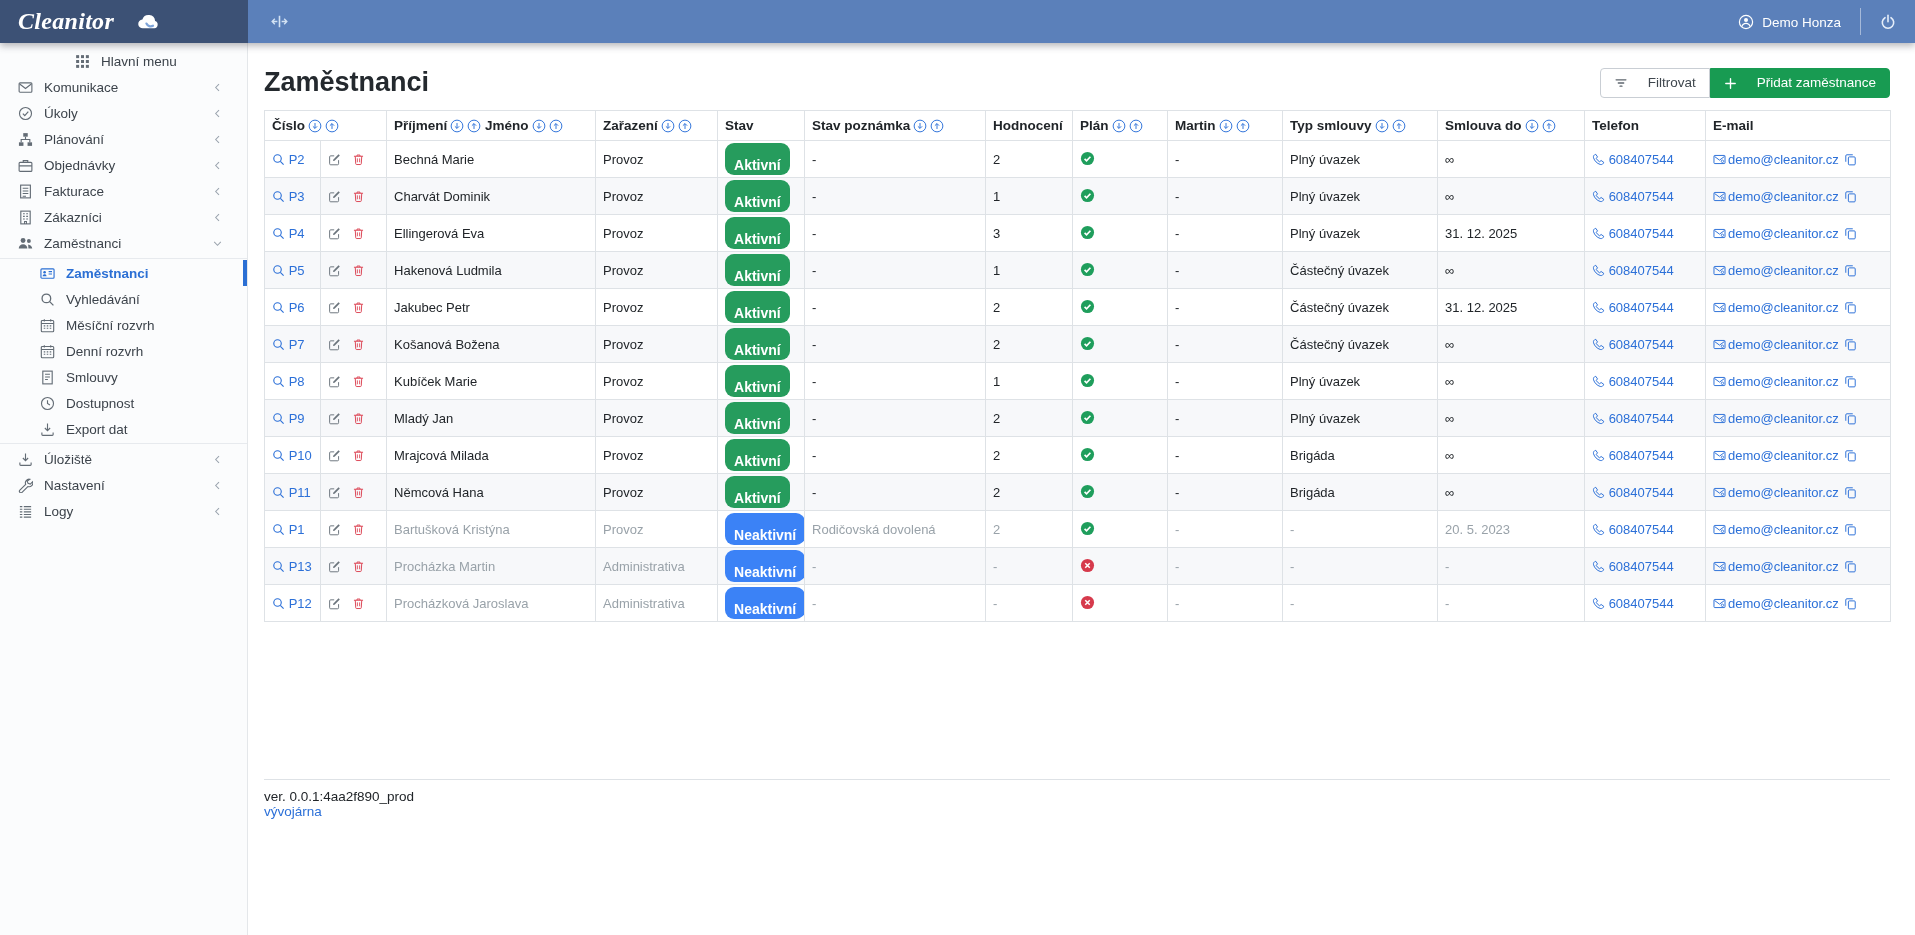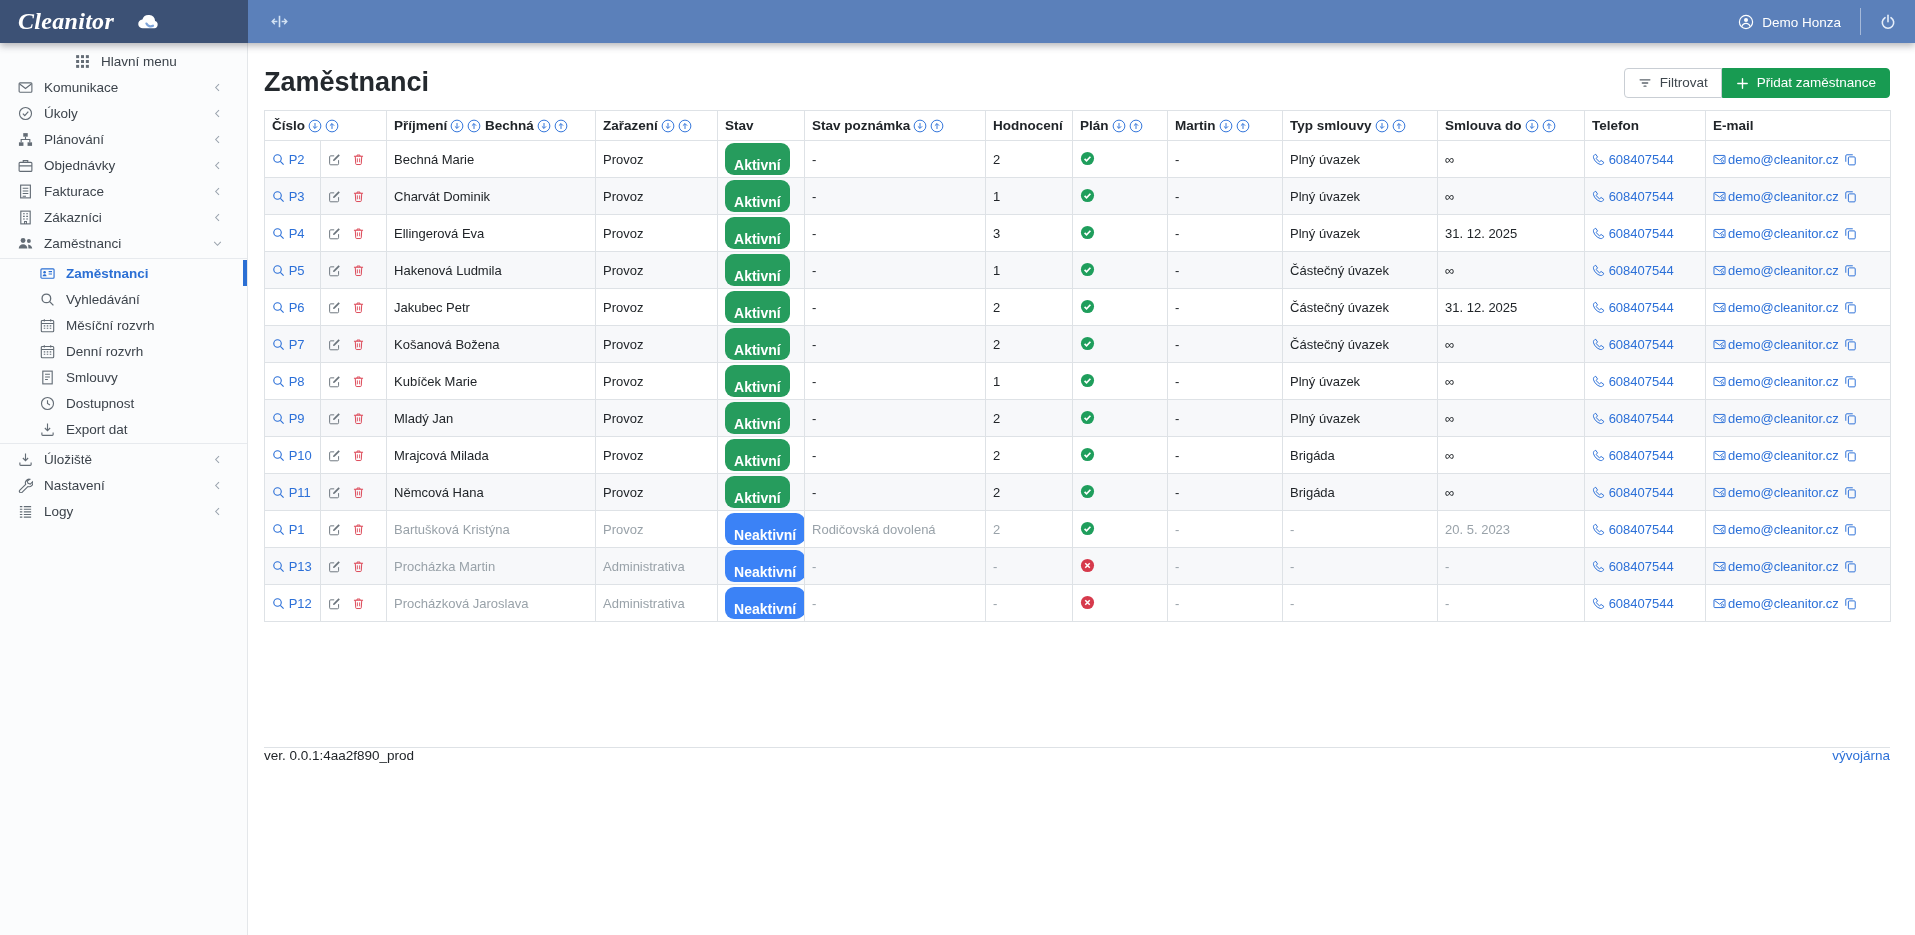--- a/index.html
+++ b/index.html
@@ -59,21 +59,21 @@
   }
   .sub-item .ic { color:#636c75; margin-right:11px; }
   .sub-item.active, .sub-item.active .ic { color:#2b6fd4; font-weight:700; }
   .sub-item.active::after { content:""; position:absolute; right:0; top:0; bottom:0; width:4px; background:#2b6fd4; }
 
   
   .content { position:absolute; left:248px; top:43px; right:0; bottom:0; background:#fff; }
   .page-head { display:flex; align-items:center; padding:24px 25px 12px 16px; }
   h1 { margin:0; font-size:27px; font-weight:700; color:#24292e; }
   .btn-group { margin-left:auto; display:flex; }
-  .btn { font-family:"Liberation Sans",sans-serif; font-size:13.5px; display:flex; align-items:flex-end; gap:8px; cursor:pointer; padding:7px 13px; line-height:1; }
+  .btn { font-family:"Liberation Sans",sans-serif; font-size:13.5px; display:flex; align-items:flex-end; gap:20px; cursor:pointer; padding:7px 13px; line-height:1; }
   .btn-filter { background:#fff; border:1px solid #c9ced4; color:#3f474e; border-radius:4px 0 0 4px; }
   .btn-filter svg { width:14px; height:14px; color:#5d656d; }
   .btn-add { background:#189b52; border:1px solid #189b52; color:#fff; border-radius:0 4px 4px 0; }
   .btn-add svg { width:13px; height:13px; }
 
   
   table { border-collapse:collapse; table-layout:fixed; margin:0 43px 0 16px; width:1626px; }
   th, td {
     border:1px solid #dee2e6; padding:2px 7px; height:24px;
     font-size:13px; text-align:left; white-space:nowrap; overflow:hidden;
@@ -90,23 +90,23 @@
     font-size:14px; font-weight:700; color:#fff; line-height:1;
   }
   .badge-green { background:#269c5d; }
   .badge-gray  { background:#3b82f6; }
   .sic { color:#2c70d8; cursor:pointer; }
   .mail-gap { margin:0 5px 0 2px; }
   .copy-ic { cursor:pointer; }
 
   
   .footer {
-    position:absolute; top:704px; left:16px; right:25px;
-    border-top:1px solid #dee2e6; 
-    display:flex; justify-content:space-between; font-size:13.5px; color:#212529;
+    position:absolute; top:736px; left:16px; right:25px;
+    border-top:1px solid #dee2e6; padding-top:9px;
+    display:flex; justify-content:space-between; font-size:13.5px; color:#212529;flex-direction:column;
   }
 </style>
 </head>
 <body>
 
 <header class="topbar">
   <div class="logo">
     <span class="logo-text">Cleanitor</span>
     <svg class="ic" style="width:21px;height:21px" viewBox="0 0 16 16">
       <path d="M4.6 13.2a3.4 3.4 0 0 1-.5-6.8 5 5 0 0 1 9.7 1.2 2.9 2.9 0 0 1-.5 5.6z" fill="#ffffff"></path>
@@ -357,21 +357,21 @@
             </svg><svg viewBox="0 0 16 16" class="ic sic">
               <circle cx="8" cy="8" r="6.7" fill="none" stroke="currentColor" stroke-width="1.1"></circle>
               <path d="M8 11.4v-6M5.6 7.6 8 5.2l2.4 2.4" fill="none" stroke="currentColor" stroke-width="1.1"></path>
             </svg></th>
           <th><span>Příjmení</span><svg viewBox="0 0 16 16" class="ic sic">
               <circle cx="8" cy="8" r="6.7" fill="none" stroke="currentColor" stroke-width="1.1"></circle>
               <path d="M8 4.6v6M5.6 8.4 8 10.8l2.4-2.4" fill="none" stroke="currentColor" stroke-width="1.1"></path>
             </svg><svg viewBox="0 0 16 16" class="ic sic">
               <circle cx="8" cy="8" r="6.7" fill="none" stroke="currentColor" stroke-width="1.1"></circle>
               <path d="M8 11.4v-6M5.6 7.6 8 5.2l2.4 2.4" fill="none" stroke="currentColor" stroke-width="1.1"></path>
-            </svg> <span>Bechná</span><svg viewBox="0 0 16 16" class="ic sic">
+            </svg> <span>Jméno</span><svg viewBox="0 0 16 16" class="ic sic">
               <circle cx="8" cy="8" r="6.7" fill="none" stroke="currentColor" stroke-width="1.1"></circle>
               <path d="M8 4.6v6M5.6 8.4 8 10.8l2.4-2.4" fill="none" stroke="currentColor" stroke-width="1.1"></path>
             </svg><svg viewBox="0 0 16 16" class="ic sic">
               <circle cx="8" cy="8" r="6.7" fill="none" stroke="currentColor" stroke-width="1.1"></circle>
               <path d="M8 11.4v-6M5.6 7.6 8 5.2l2.4 2.4" fill="none" stroke="currentColor" stroke-width="1.1"></path>
             </svg></th>
           <th><span>Zařazení</span><svg viewBox="0 0 16 16" class="ic sic">
               <circle cx="8" cy="8" r="6.7" fill="none" stroke="currentColor" stroke-width="1.1"></circle>
               <path d="M8 4.6v6M5.6 8.4 8 10.8l2.4-2.4" fill="none" stroke="currentColor" stroke-width="1.1"></path>
             </svg><svg viewBox="0 0 16 16" class="ic sic">

